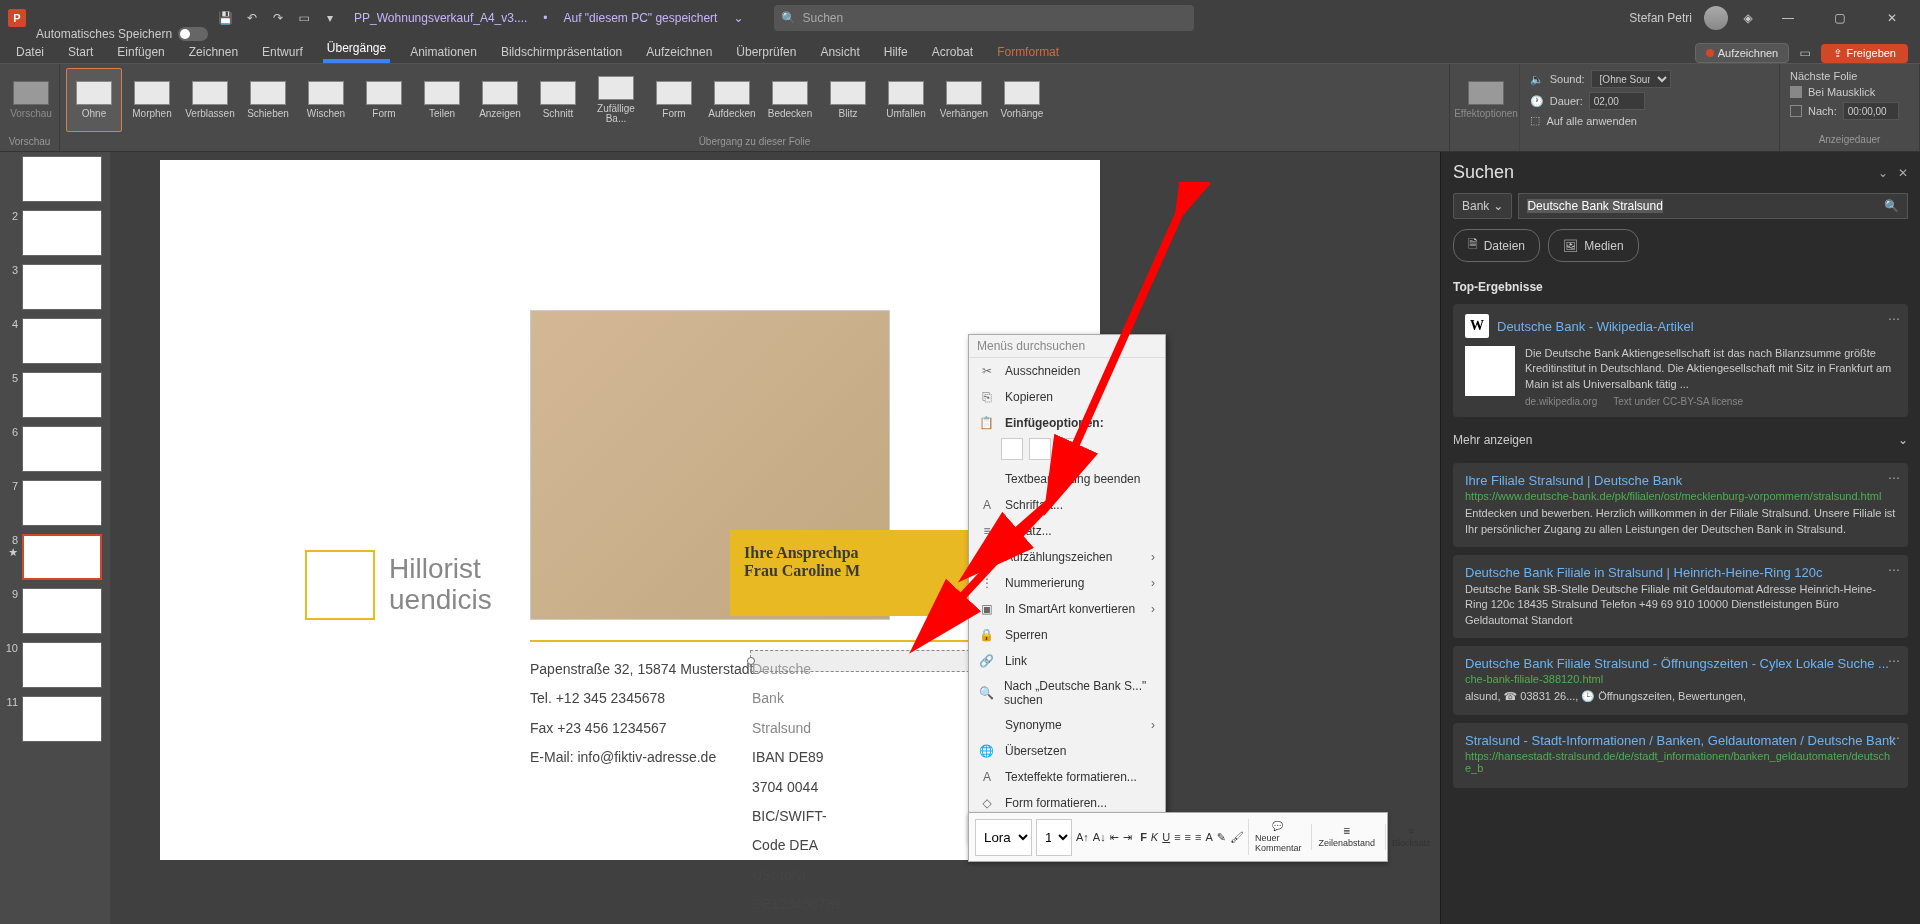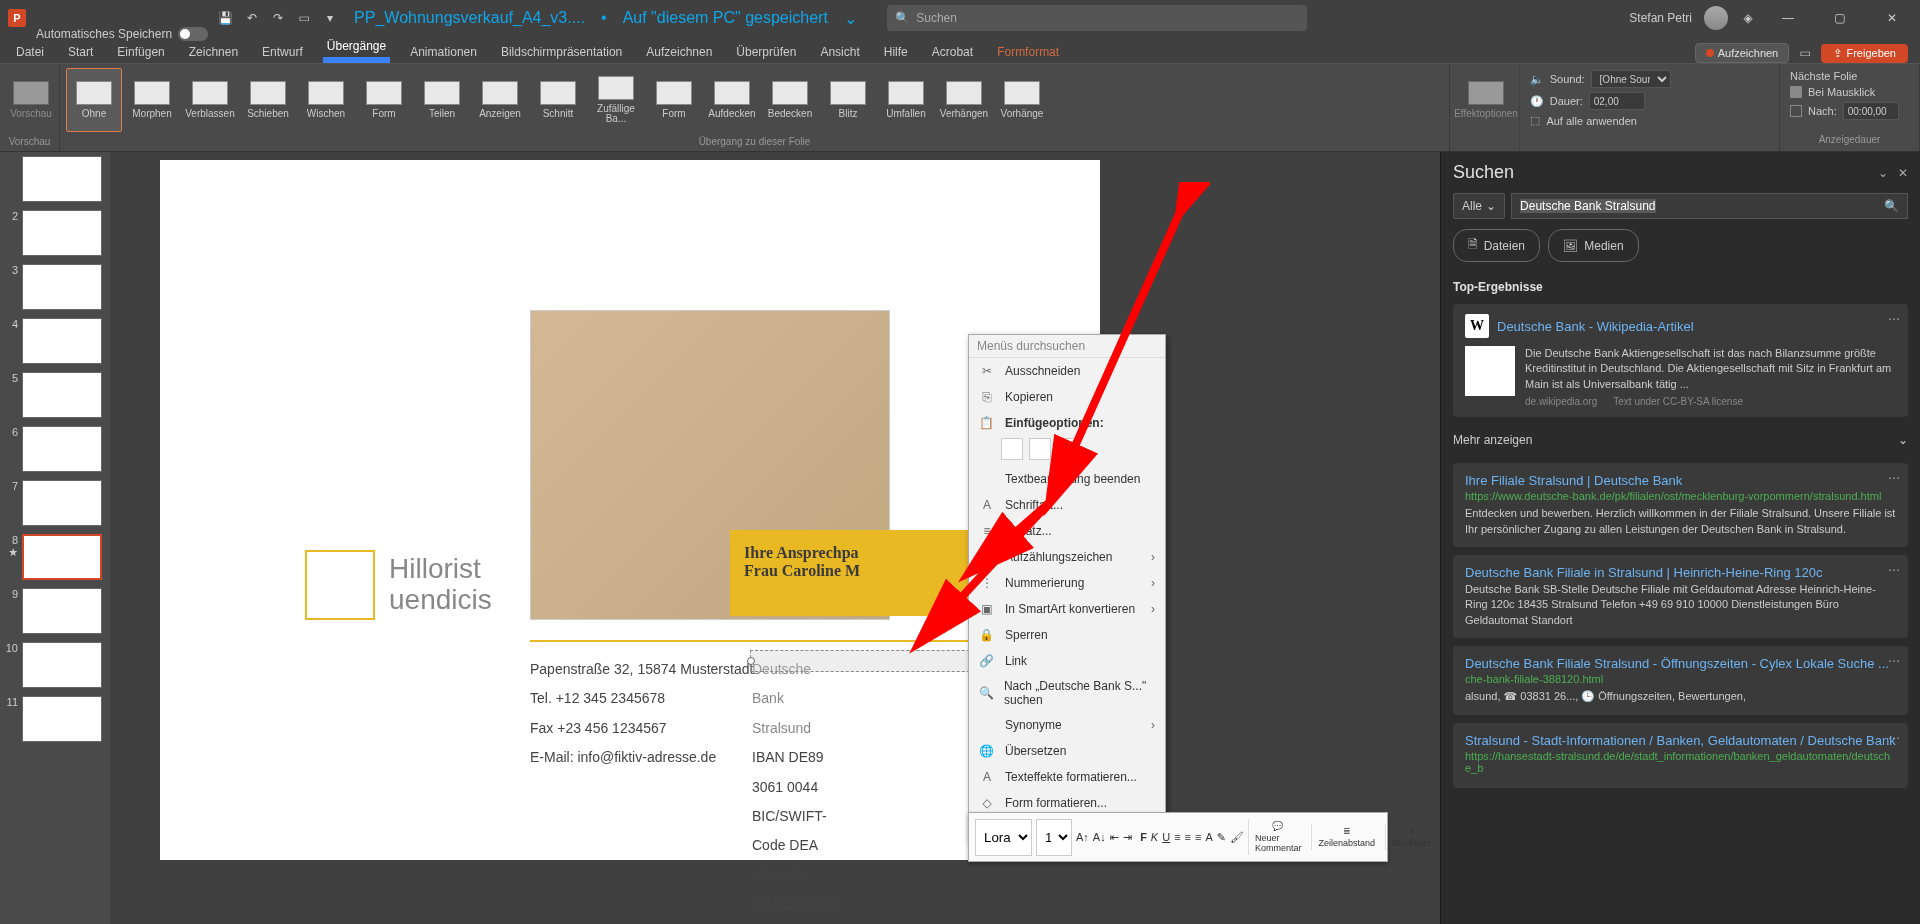--- a/index.html
+++ b/index.html
@@ -5,31 +5,31 @@
 * { margin: 0; padding: 0; box-sizing: border-box; font-family: "Segoe UI", Arial, sans-serif; }
 body { background: #404040; color: #e0e0e0; font-size: 12px; width: 1920px; height: 924px; overflow: hidden; position: relative; }
 
 
 .titlebar { height: 36px; background: #404040; display: flex; align-items: center; padding: 0 8px; gap: 10px; }
 .app-icon { width: 18px; height: 18px; background: #d24726; border-radius: 2px; color: #fff; font-size: 11px; font-weight: bold; display: flex; align-items: center; justify-content: center; }
 .auto-save { display: flex; align-items: center; gap: 6px; font-size: 12px; color: #ccc; margin-top: 32px; }
 .toggle { width: 30px; height: 14px; background: #666; border-radius: 7px; position: relative; }
 .toggle::after { content: ""; width: 10px; height: 10px; background: #fff; border-radius: 50%; position: absolute; top: 2px; left: 2px; }
 .qat-icon { width: 16px; height: 16px; color: #ccc; display: flex; align-items: center; justify-content: center; cursor: pointer; }
-.doc-title { color: #0ea5e9; margin-left: 6px; font-size: 16px; }
+.doc-title { color: #c4b5fd; margin-left: 6px; font-size: 12px; }
 .search-box { flex: 0 0 420px; height: 26px; background: #555; border-radius: 4px; display: flex; align-items: center; padding: 0 8px; gap: 6px; color: #aaa; margin-left: 20px; margin-right: auto; }
 .titlebar-right { display: flex; align-items: center; gap: 12px; }
 .user-name { font-size: 12px; color: #ccc; }
 .avatar { width: 24px; height: 24px; border-radius: 50%; background: linear-gradient(#aaa,#888); }
 .win-btn { width: 40px; height: 30px; display: flex; align-items: center; justify-content: center; color: #ccc; cursor: pointer; }
 
 
 .ribbon-tabs { height: 28px; background: #404040; display: flex; align-items: flex-end; padding: 0 12px; gap: 16px; border-bottom: 1px solid #555; }
 .ribbon-tab { font-size: 12px; color: #ccc; padding: 4px 4px; cursor: pointer; }
-.ribbon-tab.active { color: #fff; border-bottom: 6px solid #3b82f6; }
+.ribbon-tab.active { color: #fff; border-bottom: 4px solid #3b82f6; }
 .ribbon-tab.contextual { color: #d06a3e; }
 .ribbon-right { margin-left: auto; display: flex; gap: 8px; align-items: center; }
 .record-btn { background: #555; border: 1px solid #666; border-radius: 4px; padding: 3px 10px; display: flex; align-items: center; gap: 4px; font-size: 11px; }
 .record-btn .dot { width: 8px; height: 8px; background: #d24726; border-radius: 50%; }
 .share-btn { background: #d24726; color: #fff; border-radius: 4px; padding: 3px 12px; font-size: 11px; display: flex; align-items: center; gap: 4px; }
 
 
 .ribbon { height: 88px; background: #4a4a4a; display: flex; border-bottom: 1px solid #333; }
 .ribbon-group { display: flex; flex-direction: column; padding: 4px 6px; border-right: 1px solid #3a3a3a; position: relative; }
 .ribbon-group-label { font-size: 10px; color: #999; text-align: center; margin-top: auto; }
@@ -355,21 +355,21 @@
         </div>
       </div>
       <div class="divider"></div>
       <div class="contact-info">
         <div>Papenstraße 32, 15874 Musterstadt</div>
         <div>Tel. +12 345 2345678</div>
         <div>Fax +23 456 1234567</div>
         <div>E-Mail: info@fiktiv-adresse.de</div>
         <div class="col2">
           <div class="bank-name">Deutsche Bank Stralsund</div>
-          <div>IBAN DE89 3061 0044</div>
+          <div>IBAN DE89 3704 0044</div>
           <div>BIC/SWIFT-Code DEA</div>
           <div>USt-IdNr. DE123456789</div>
         </div>
       </div>
       <div class="selected-text-box"></div>
     </div>
 
     <div class="context-menu">
       <div class="ctx-search-box">Menüs durchsuchen</div>
       <div class="ctx-item">
@@ -494,21 +494,21 @@
   <div class="search-pane">
     <div class="sp-header">
       <span class="sp-title">Suchen</span>
       <div class="sp-header-icons">
         <span>⌄</span>
         <span>✕</span>
       </div>
     </div>
     <div class="sp-search-row">
       <div class="sp-filter">
-        <span>Alle</span>
+        <span>Bank</span>
         <span>⌄</span>
       </div>
       <div class="sp-search-input">
         <span class="highlighted">Deutsche Bank Stralsund</span>
         <span class="sp-search-icon">🔍</span>
       </div>
     </div>
     <div class="sp-pills">
       <div class="sp-pill">
           <span>🗎</span>

